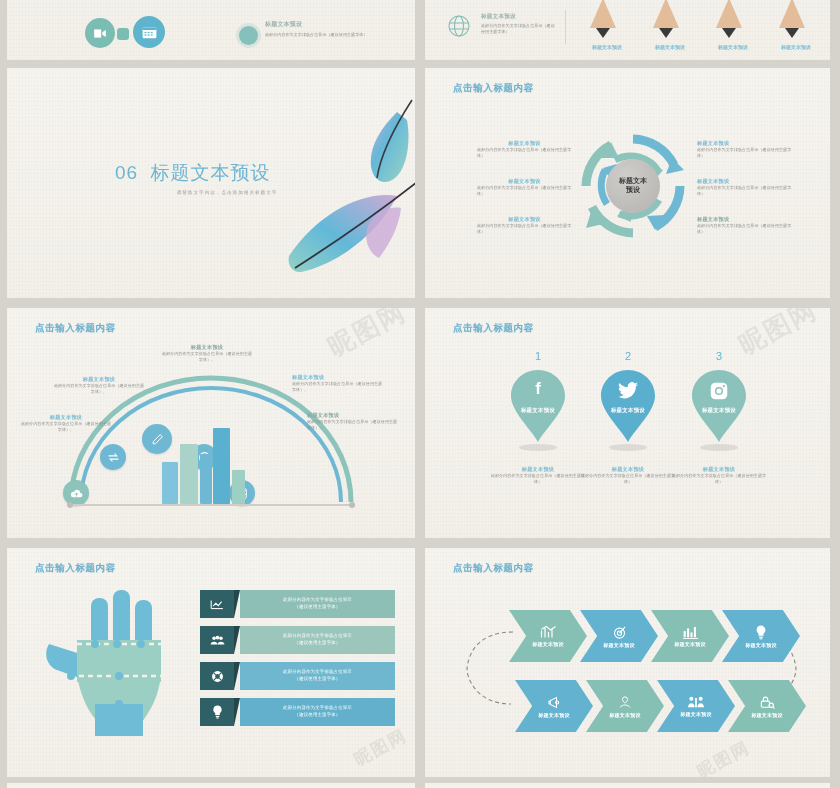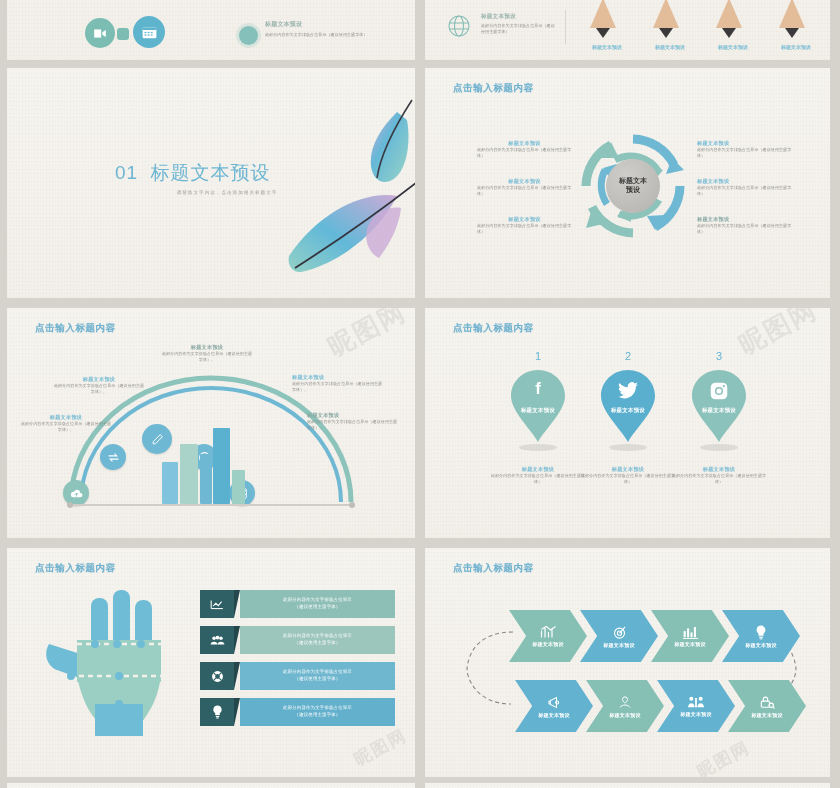--- a/index.html
+++ b/index.html
@@ -197,21 +197,21 @@
       <path d="M183 14 C170 34 152 66 148 92" stroke="#2b2b35" stroke-width="1.6" fill="none"></path>
     </g>
 
     <g opacity="0.95">
       <path d="M60 170 C88 128 134 104 168 110 C150 146 110 178 72 186 C64 187 58 180 60 170 Z" fill="url(#fg1)"></path>
       <path d="M150 172 C162 156 170 140 172 122 C160 120 146 126 140 138 C134 150 138 166 150 172 Z" fill="#c9a8d6" opacity=".8"></path>
       <path d="M188 96 C160 118 116 150 66 182" stroke="#2b2b35" stroke-width="1.8" fill="none"></path>
     </g>
   </svg>
   <div style="position:absolute;left:108px;top:92px;font-size:19px;color:#6db6d3;letter-spacing:1px;white-space:nowrap;">
-    <span>01</span>
+    <span>06</span>
     <span style="margin-left:6px;">标题文本预设</span>
   </div>
   <div style="position:absolute;left:110px;top:122px;width:220px;text-align:center;font-size:4.6px;color:#9a9993;letter-spacing:1px;">请替换文字内容，点击添加相关标题文字</div>
 </div>
 
 <div class="slide col-r row2">
   <div class="ttl">点击输入标题内容</div>
 
   <div class="cyc-wrap">
     <svg width="112" height="112" viewBox="0 0 112 112">

